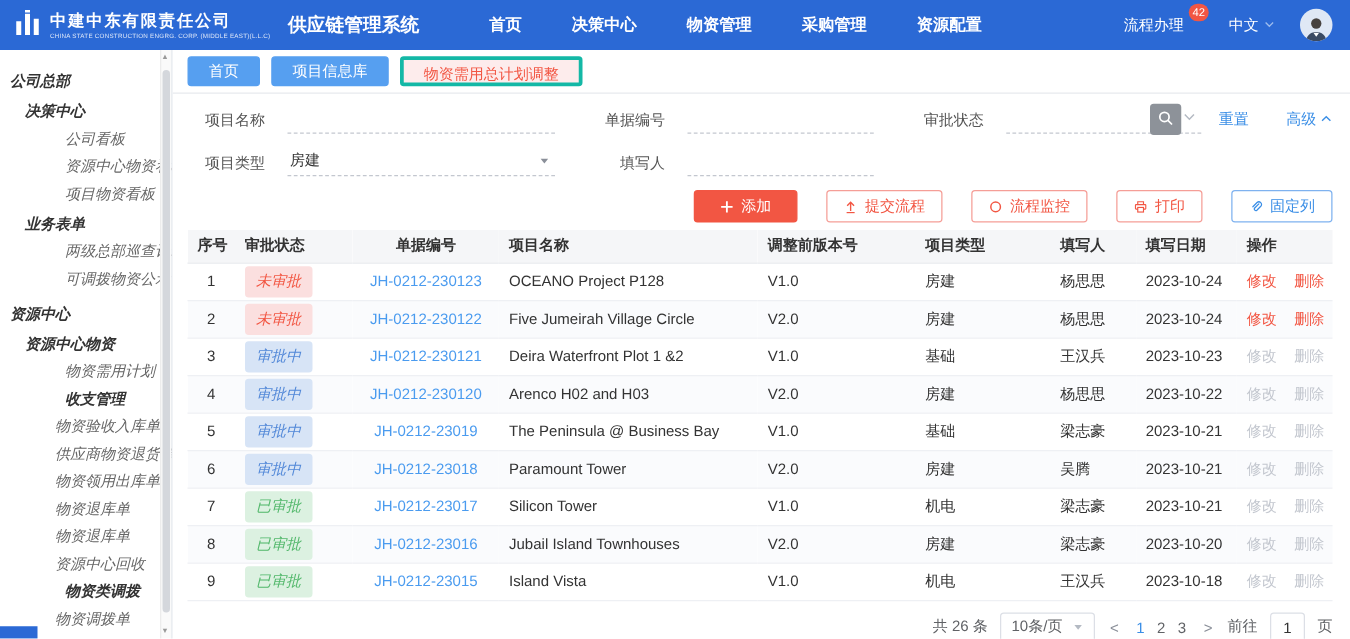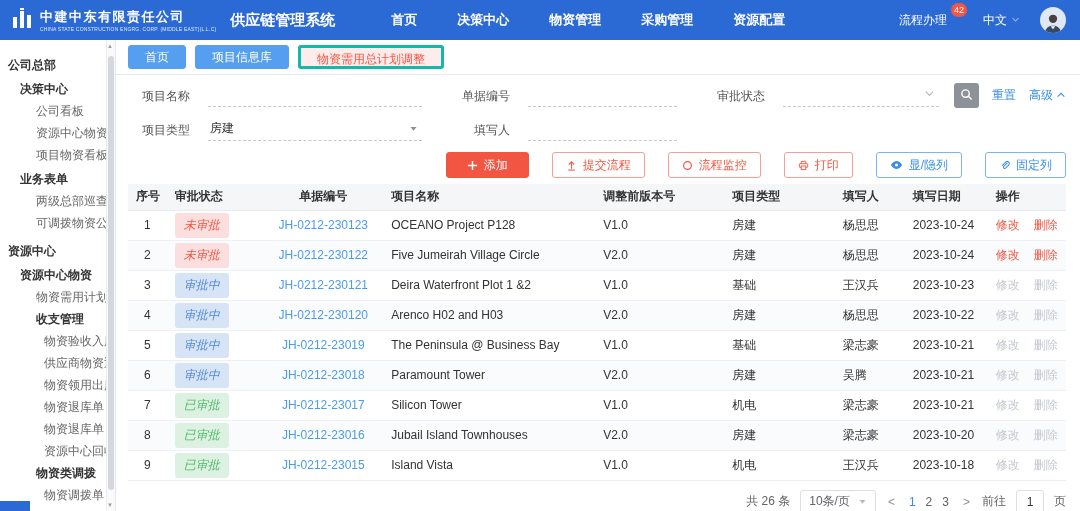--- a/index.html
+++ b/index.html
@@ -17,47 +17,47 @@
   .nav-item { cursor:pointer; white-space:nowrap; }
   .topbar-right { margin-left:auto; display:flex; align-items:center; gap:20px; }
   .process { position:relative; font-size:12px; cursor:pointer; padding-right:6px; }
   .num-badge { position:absolute; top:-9px; right:-14px; background:#f25643; color:#fff; font-size:9px; min-width:16px; height:14px; line-height:14px; border-radius:8px; text-align:center; padding:0 3px; font-weight:normal; }
   .lang { font-size:12px; display:flex; align-items:center; gap:4px; cursor:pointer; margin-left:10px; }
   .lang svg { opacity:.7; }
   .avatar { width:26px; height:26px; border-radius:50%; background:#dfe8f5; overflow:hidden; display:flex; align-items:flex-end; justify-content:center; cursor:pointer; }
 
   
   .layout { display:flex; height:471px; }
-  .sidebar { width:116px; flex:none; border-right:1px solid #e4e7ed; position:relative; background:#fff; padding-top:8px; overflow:hidden; }
+  .sidebar { width:138px; flex:none; border-right:1px solid #e4e7ed; position:relative; background:#fff; padding-top:8px; overflow:hidden;font-style:italic; }
   .side-item { height:22px; line-height:22px; font-size:12px; color:#666; white-space:nowrap; overflow:hidden; cursor:pointer; }
   .side-item.grp { color:#333; font-weight:bold; }
   .lvl1 { padding-left:8px; margin-top:6px; }
   .lvl2 { padding-left:20px; margin-top:2px; }
-  .lvl3 { padding-left:36px; }
+  .lvl3 { padding-left:52px; }
   .lvl4 { padding-left:44px; }
   .side-scroll { position:absolute; top:0; right:0; bottom:0; width:9px; background:#fafafa; border-left:1px solid #ececec; }
   .side-arrow { position:absolute; right:1px; width:8px; text-align:center; font-size:6px; color:#999; }
   .side-thumb { position:absolute; right:1px; top:16px; width:6px; height:434px; background:#d4d7dc; border-radius:3px; }
   .corner-strip { position:absolute; left:0; bottom:0; width:30px; height:10px; background:#2b69d5; }
 
   .main { flex:1; display:flex; flex-direction:column; min-width:0; }
 
   
   .tabbar { display:flex; gap:9px; padding:5px 0 5px 12px; border-bottom:1px solid #e8eaee; align-items:center; }
   .tab { height:24px; line-height:22px; padding:0 16px; font-size:12px; border-radius:3px; background:#569ff0; color:#fff; cursor:pointer; border:1px solid #569ff0; white-space:nowrap; }
   .tab.active { background:#fdecec; color:#f25643; border:3px solid #14b8a6; }
 
   
   .filters { position:relative; padding:8px 0 6px 12px; }
   .f-grid { display:grid; grid-template-columns:320px 255px 262px; row-gap:8px; }
   .f-item { display:flex; align-items:center; height:26px; padding-right:26px; }
   .f-item label { width:62px; flex:none; text-align:right; margin-right:18px; font-size:12px; color:#555; }
   .f-input { flex:1; border-bottom:1px dashed #c3c7cf; height:22px; display:flex; align-items:center; justify-content:space-between; font-size:12px; color:#333; padding:0 4px 2px 2px; cursor:text; }
   .f-input svg { color:#b4bac3; flex:none; }
-  .f-controls { position:absolute; top:8px; right:14px; display:flex; align-items:center; gap:13px; font-size:12px; }
+  .f-controls { position:absolute; top:8px; right:14px; display:flex; align-items:center; gap:30px; font-size:12px; }
   .search-btn { width:25px; height:25px; background:#8d9299; border:none; border-radius:3px; display:flex; align-items:center; justify-content:center; cursor:pointer; }
   .f-link { color:#3a8ee6; cursor:pointer; display:flex; align-items:center; gap:3px; text-decoration:none; }
 
   
   .actions { display:flex; justify-content:flex-end; gap:23px; padding:3px 14px 6px 0; }
   .btn { height:26px; padding:0 13px; font-size:12px; border-radius:3px; display:inline-flex; align-items:center; gap:6px; cursor:pointer; background:#fff; font-family:inherit; }
   .btn .ic { display:flex; align-items:center; }
   .btn.red-solid { background:#f25643; color:#fff; border:1px solid #f25643; padding:0 20px; }
   .btn.red-outline { border:1px solid #f59e97; color:#f25643; }
   .btn.blue-outline { border:1px solid #7fb2ef; color:#3a8ee6; }
@@ -266,29 +266,20 @@
             <svg width="11" height="11" viewBox="0 0 12 12">
               <path d="M3.5 4V1.5h5V4" stroke="currentColor" stroke-width="1" fill="none"></path>
               <rect x="1.5" y="4" width="9" height="4" rx=".5" stroke="currentColor" stroke-width="1" fill="none"></rect>
               <rect x="3.5" y="6.5" width="5" height="4" fill="#fff" stroke="currentColor" stroke-width="1"></rect>
             </svg>
           </span>
           <span>打印</span>
         </button>
         <button class="btn blue-outline">
           <span class="ic">
-            <svg width="13" height="10" viewBox="0 0 14 10">
-              <path d="M1 5c2-3.2 4-4.3 6-4.3S11 1.8 13 5c-2 3.2-4 4.3-6 4.3S3 8.2 1 5z" fill="currentColor"></path>
-              <circle cx="7" cy="5" r="1.7" fill="#fff"></circle>
-            </svg>
-          </span>
-          <span>显/隐列</span>
-        </button>
-        <button class="btn blue-outline">
-          <span class="ic">
             <svg width="11" height="11" viewBox="0 0 12 12">
               <path d="M8.8 3.4L5.2 7a1.35 1.35 0 001.9 1.9l3.4-3.4a2.3 2.3 0 00-3.25-3.25L3.6 5.9" stroke="currentColor" stroke-width="1.1" fill="none" stroke-linecap="round"></path>
             </svg>
           </span>
           <span>固定列</span>
         </button>
       </div>
 
     <div class="table-wrap">
       <table>

